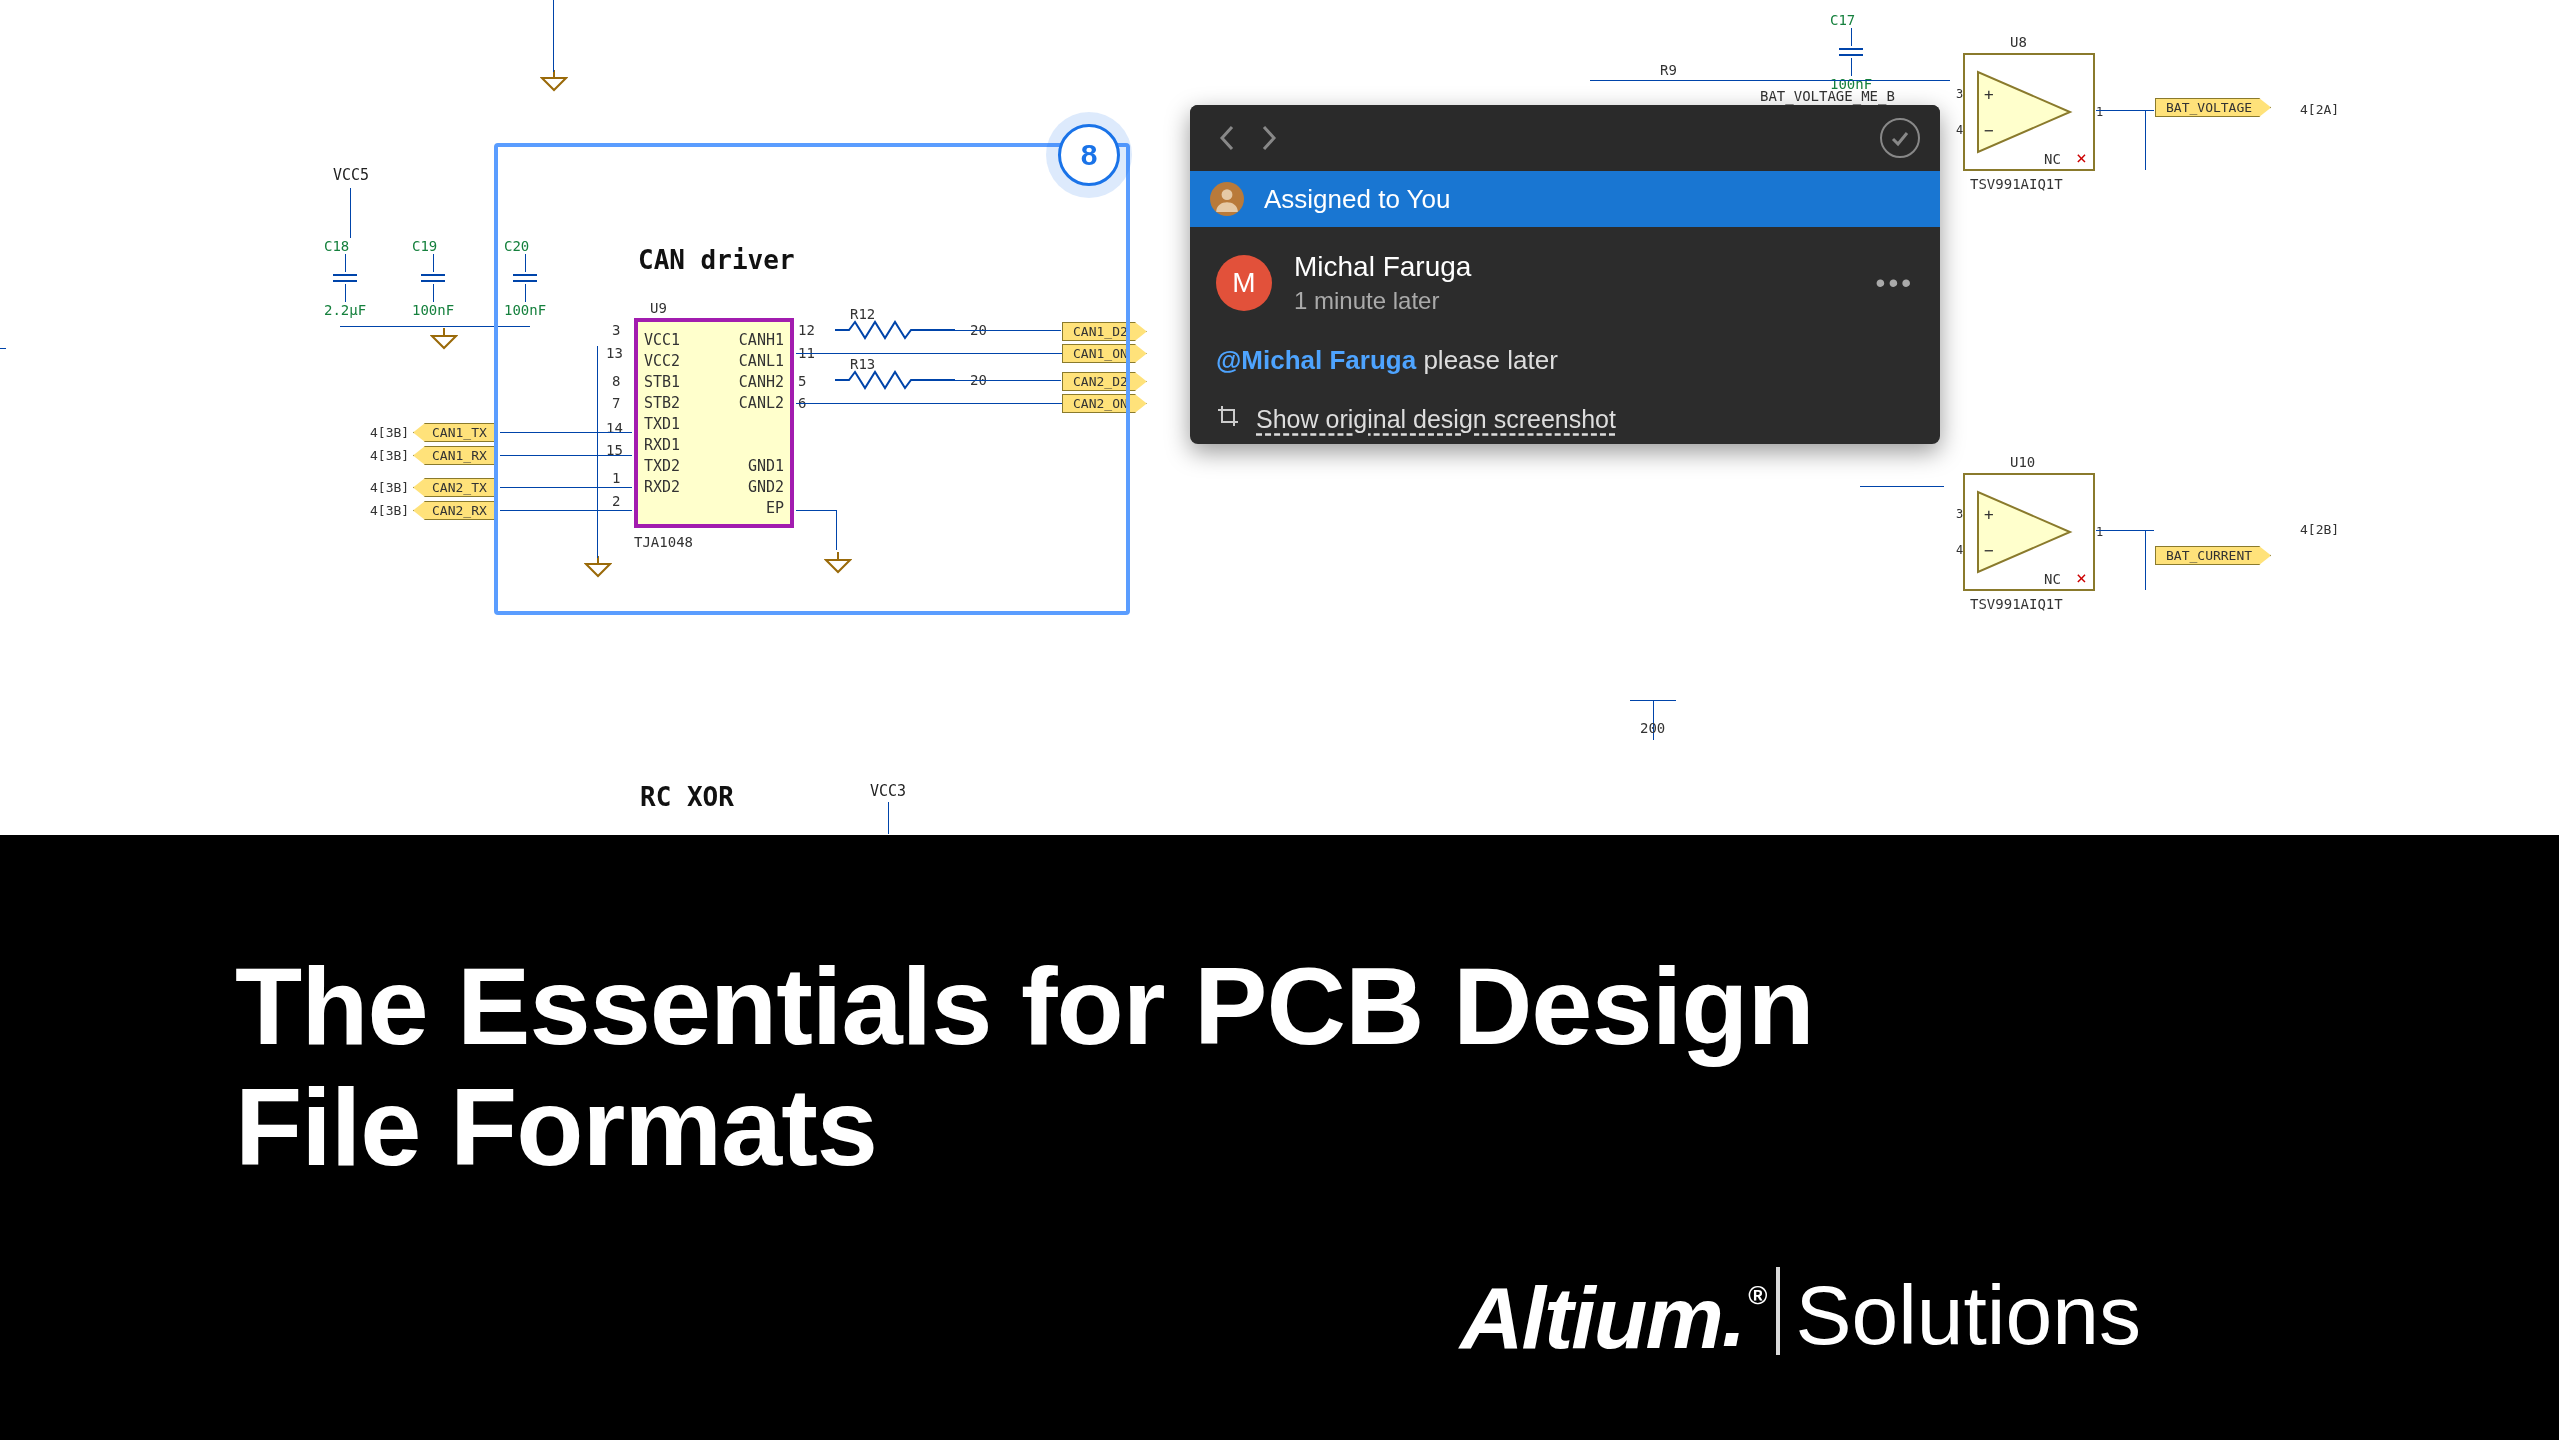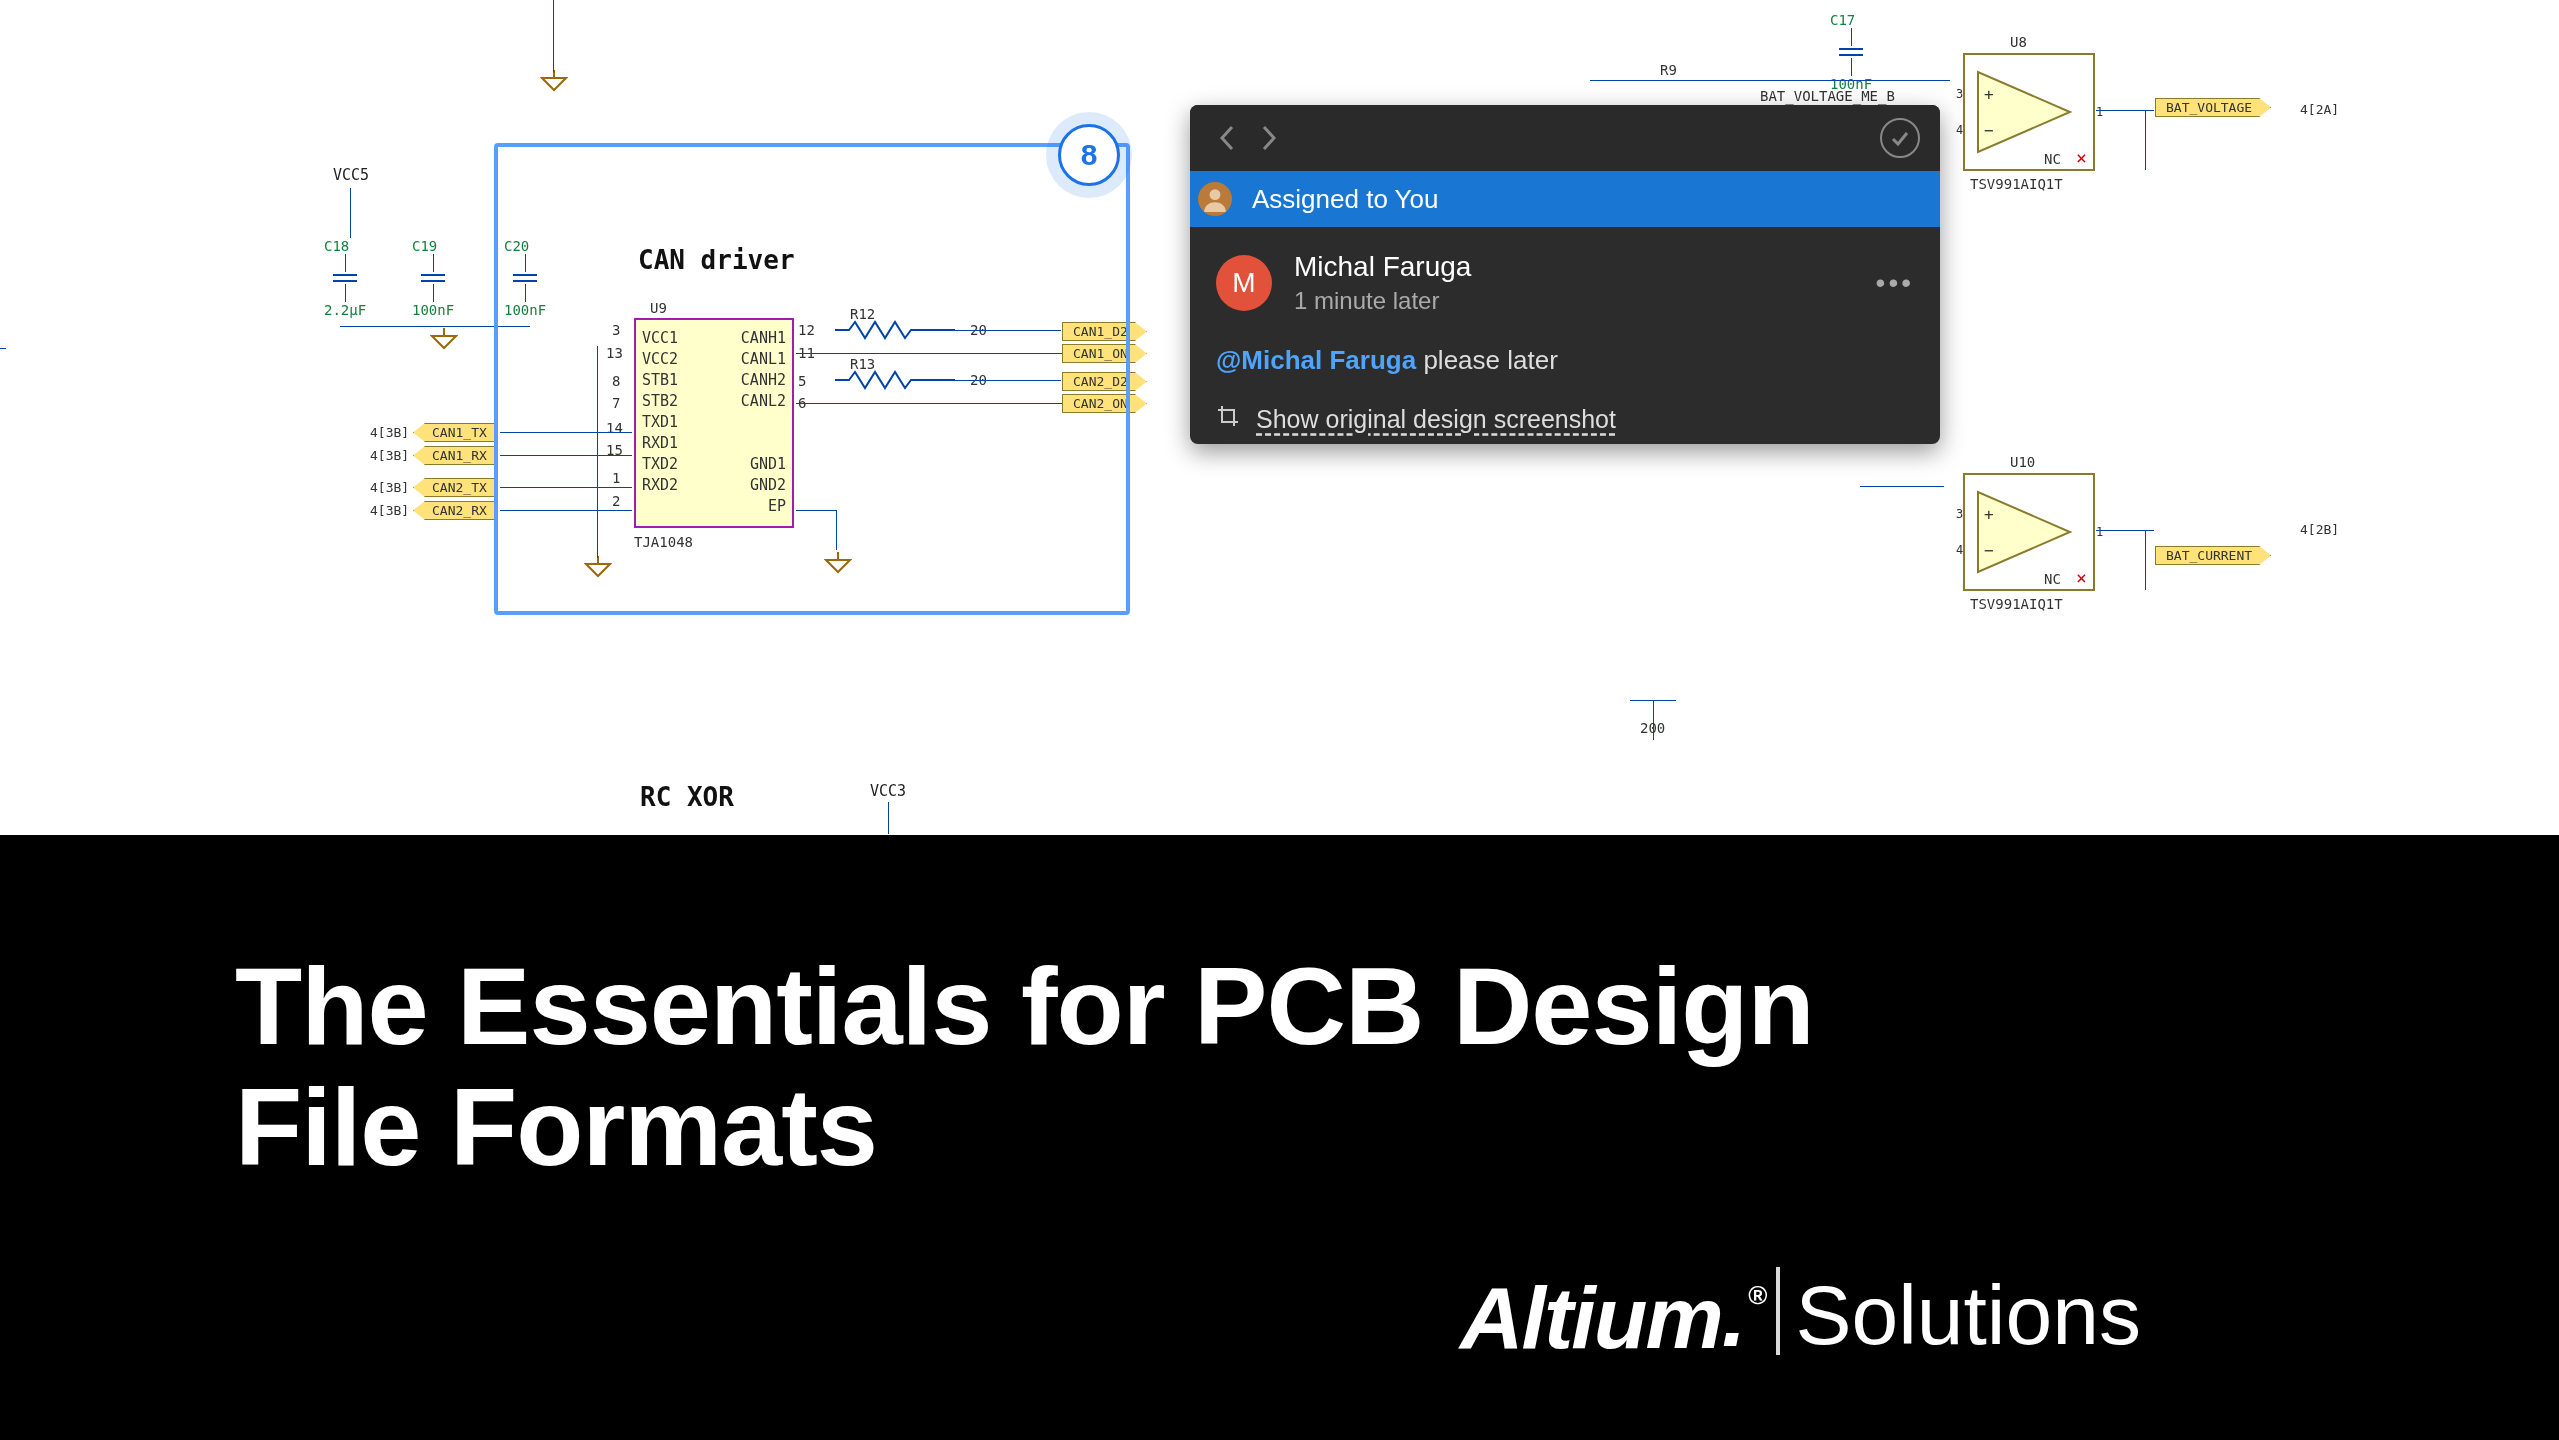--- a/index.html
+++ b/index.html
@@ -15,21 +15,21 @@
     
     
     .wire { position: absolute; background: #0044aa; }
     .wire-h { height: 1px; }
     .wire-v { width: 1px; }
     
     
     .chip {
       position: absolute;
       background: #ffffcc;
-      border: 2px solid #a21caf;
+      border: 4px solid #a21caf;
       font-family: monospace;
       font-size: 15px;
       color: #333;
       padding: 6px;
     }
     .chip .pin-row { display: flex; justify-content: space-between; margin: 3px 0; }
     
     
     .cap {
       position: absolute;
@@ -109,21 +109,21 @@
       padding: 0 20px;
       background:#2a2a2a;
     }
     .nav-arrow { width:34px; height:34px; display:flex; align-items:center; justify-content:center; color:#888; font-size:30px; margin-right:8px; cursor:pointer;}
     .check-circle { margin-left:auto; width:40px; height:40px; border-radius:50%; border:2px solid #888; display:flex; align-items:center; justify-content:center; color:#888; cursor:pointer;}
     
     .assigned-bar {
       background:#1976d2;
       height:56px;
       display:flex; align-items:center;
-      padding: 0 8px;
+      padding: 0 20px;
       color:#fff;
       font-size: 26px;
     }
     .assigned-bar .avatar-mini { width:34px; height:34px; border-radius:50%; background:#b97a3a; margin-right:20px; display:flex; align-items:center; justify-content:center; overflow:hidden;}
     .assigned-bar .avatar-mini svg { width:26px; height:26px; }
     
     .comment-body { padding: 24px 26px 10px 26px; }
     .comment-header { display:flex; align-items:center; gap:22px; }
     .avatar-m { width:56px; height:56px; border-radius:50%; background:#e2513a; color:#fff; display:flex; align-items:center; justify-content:center; font-size:28px; font-weight:500;}
     .comment-user { display:flex; flex-direction:column; }

